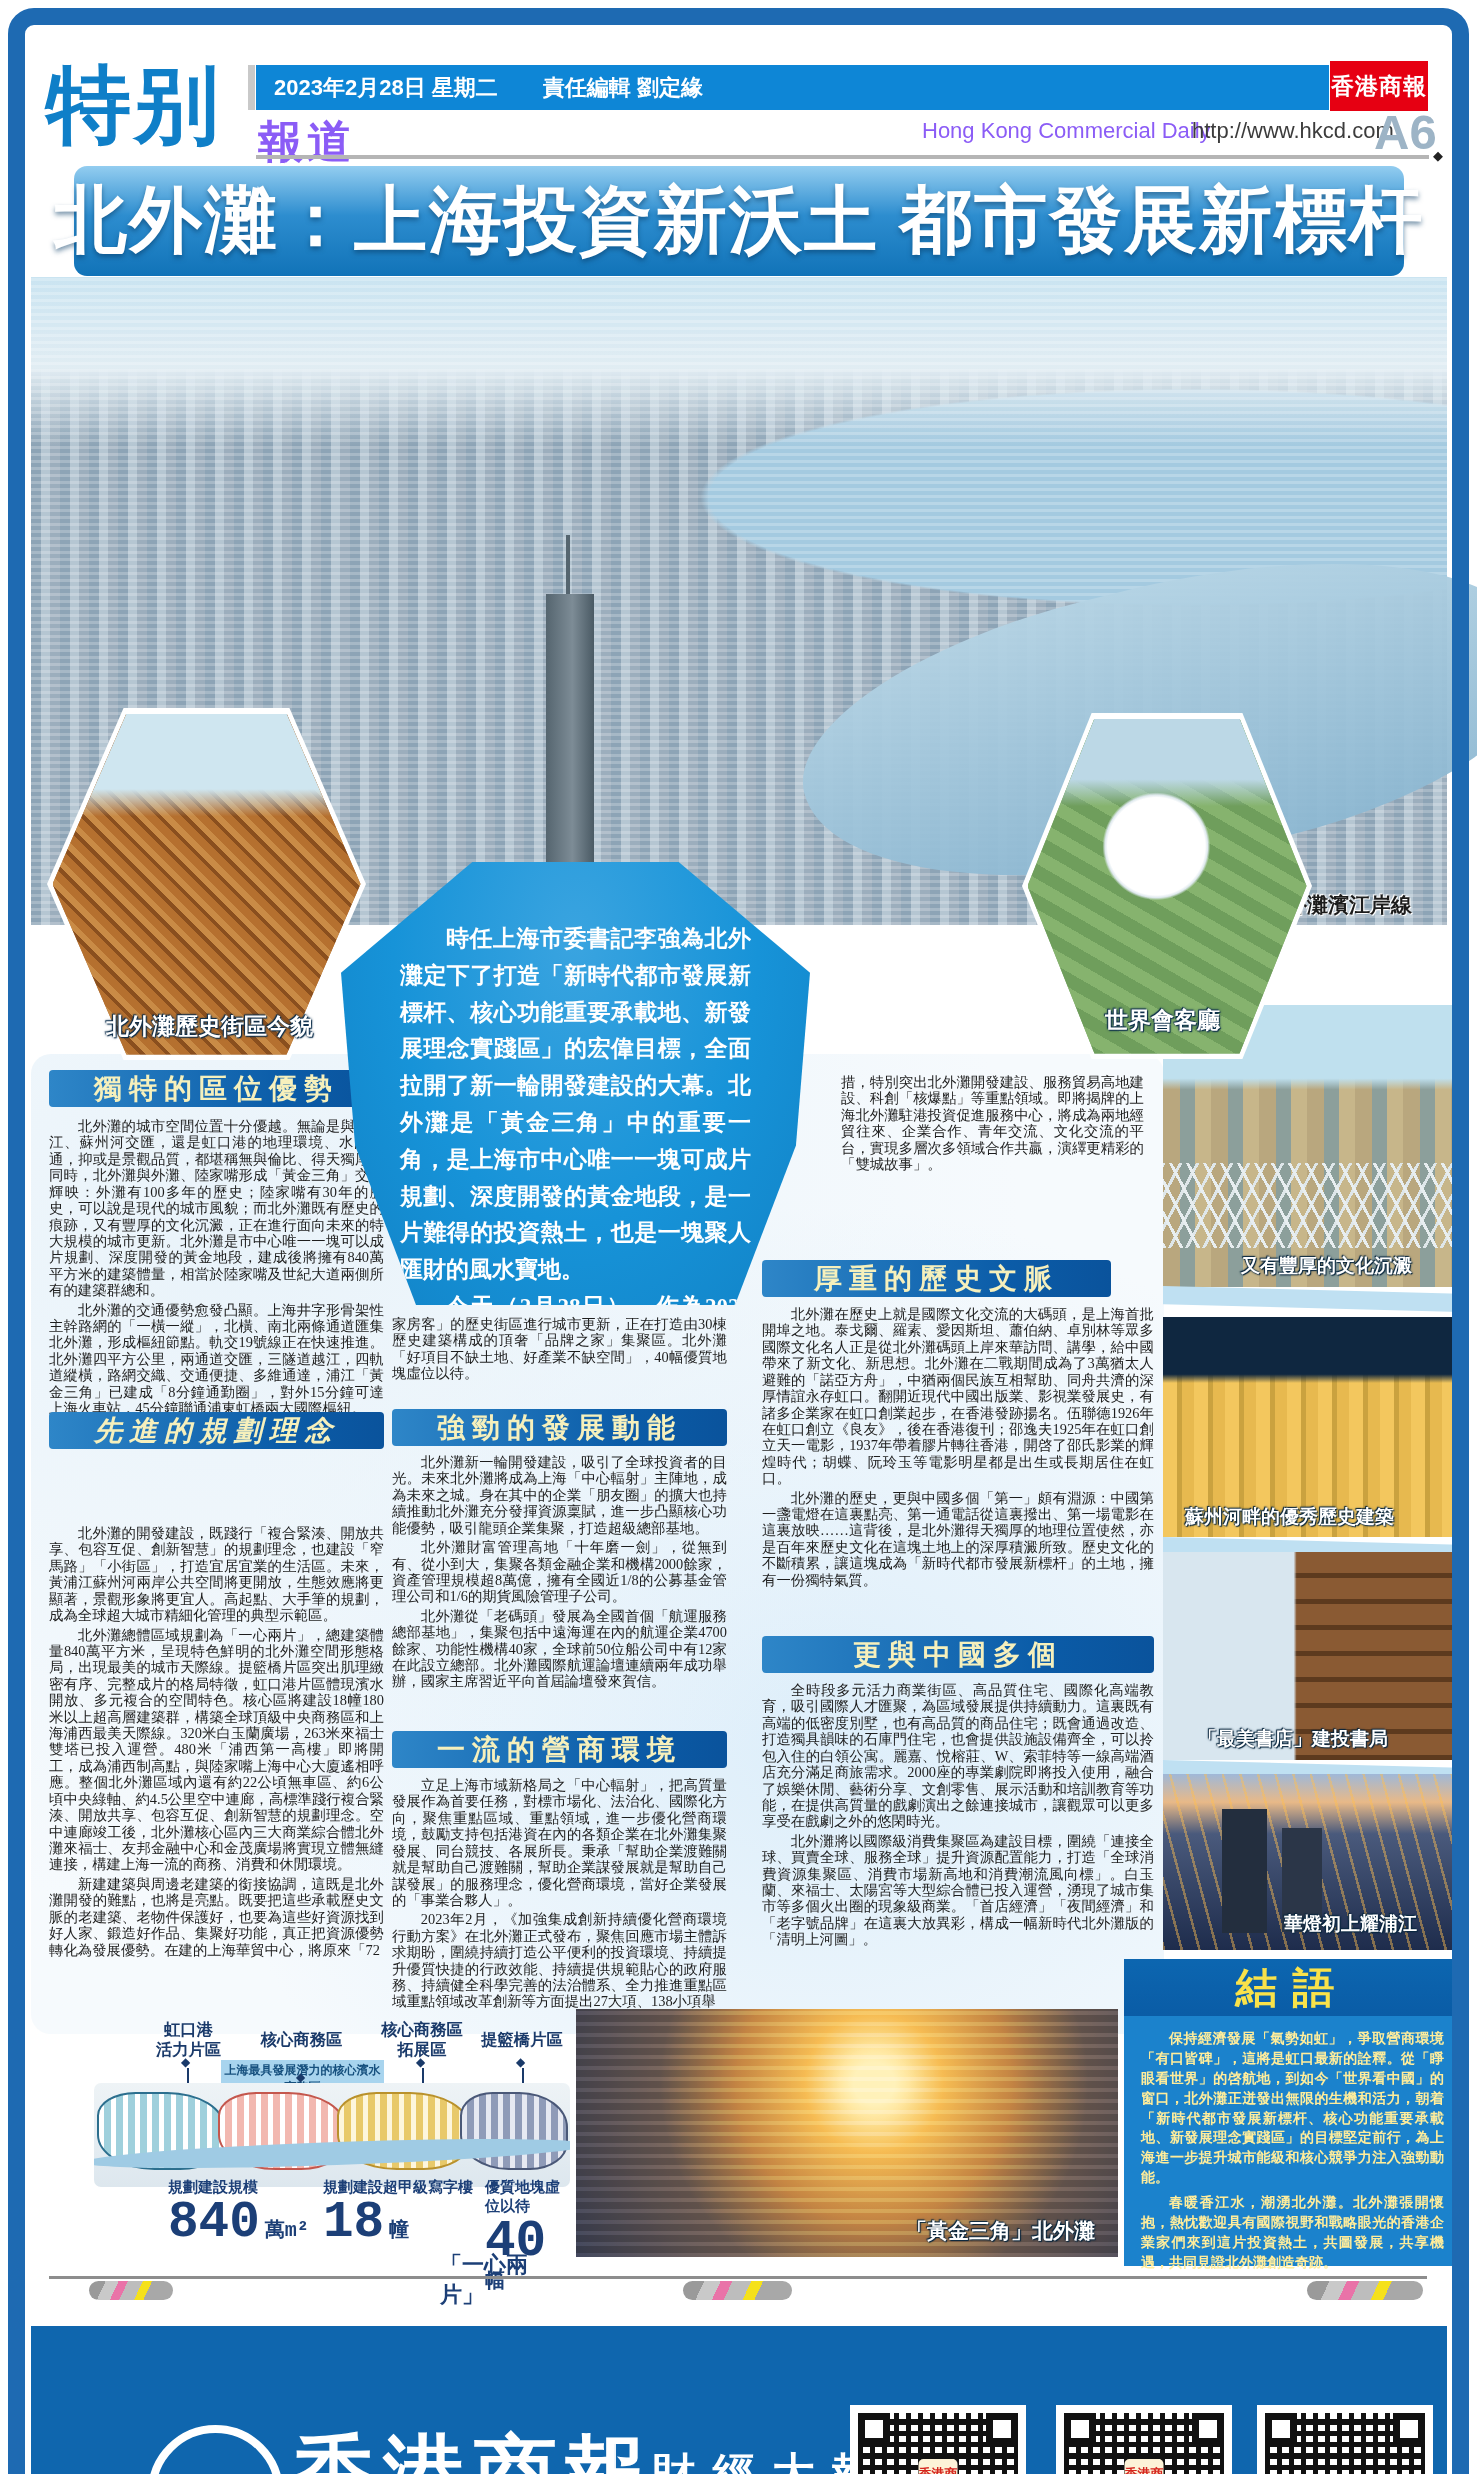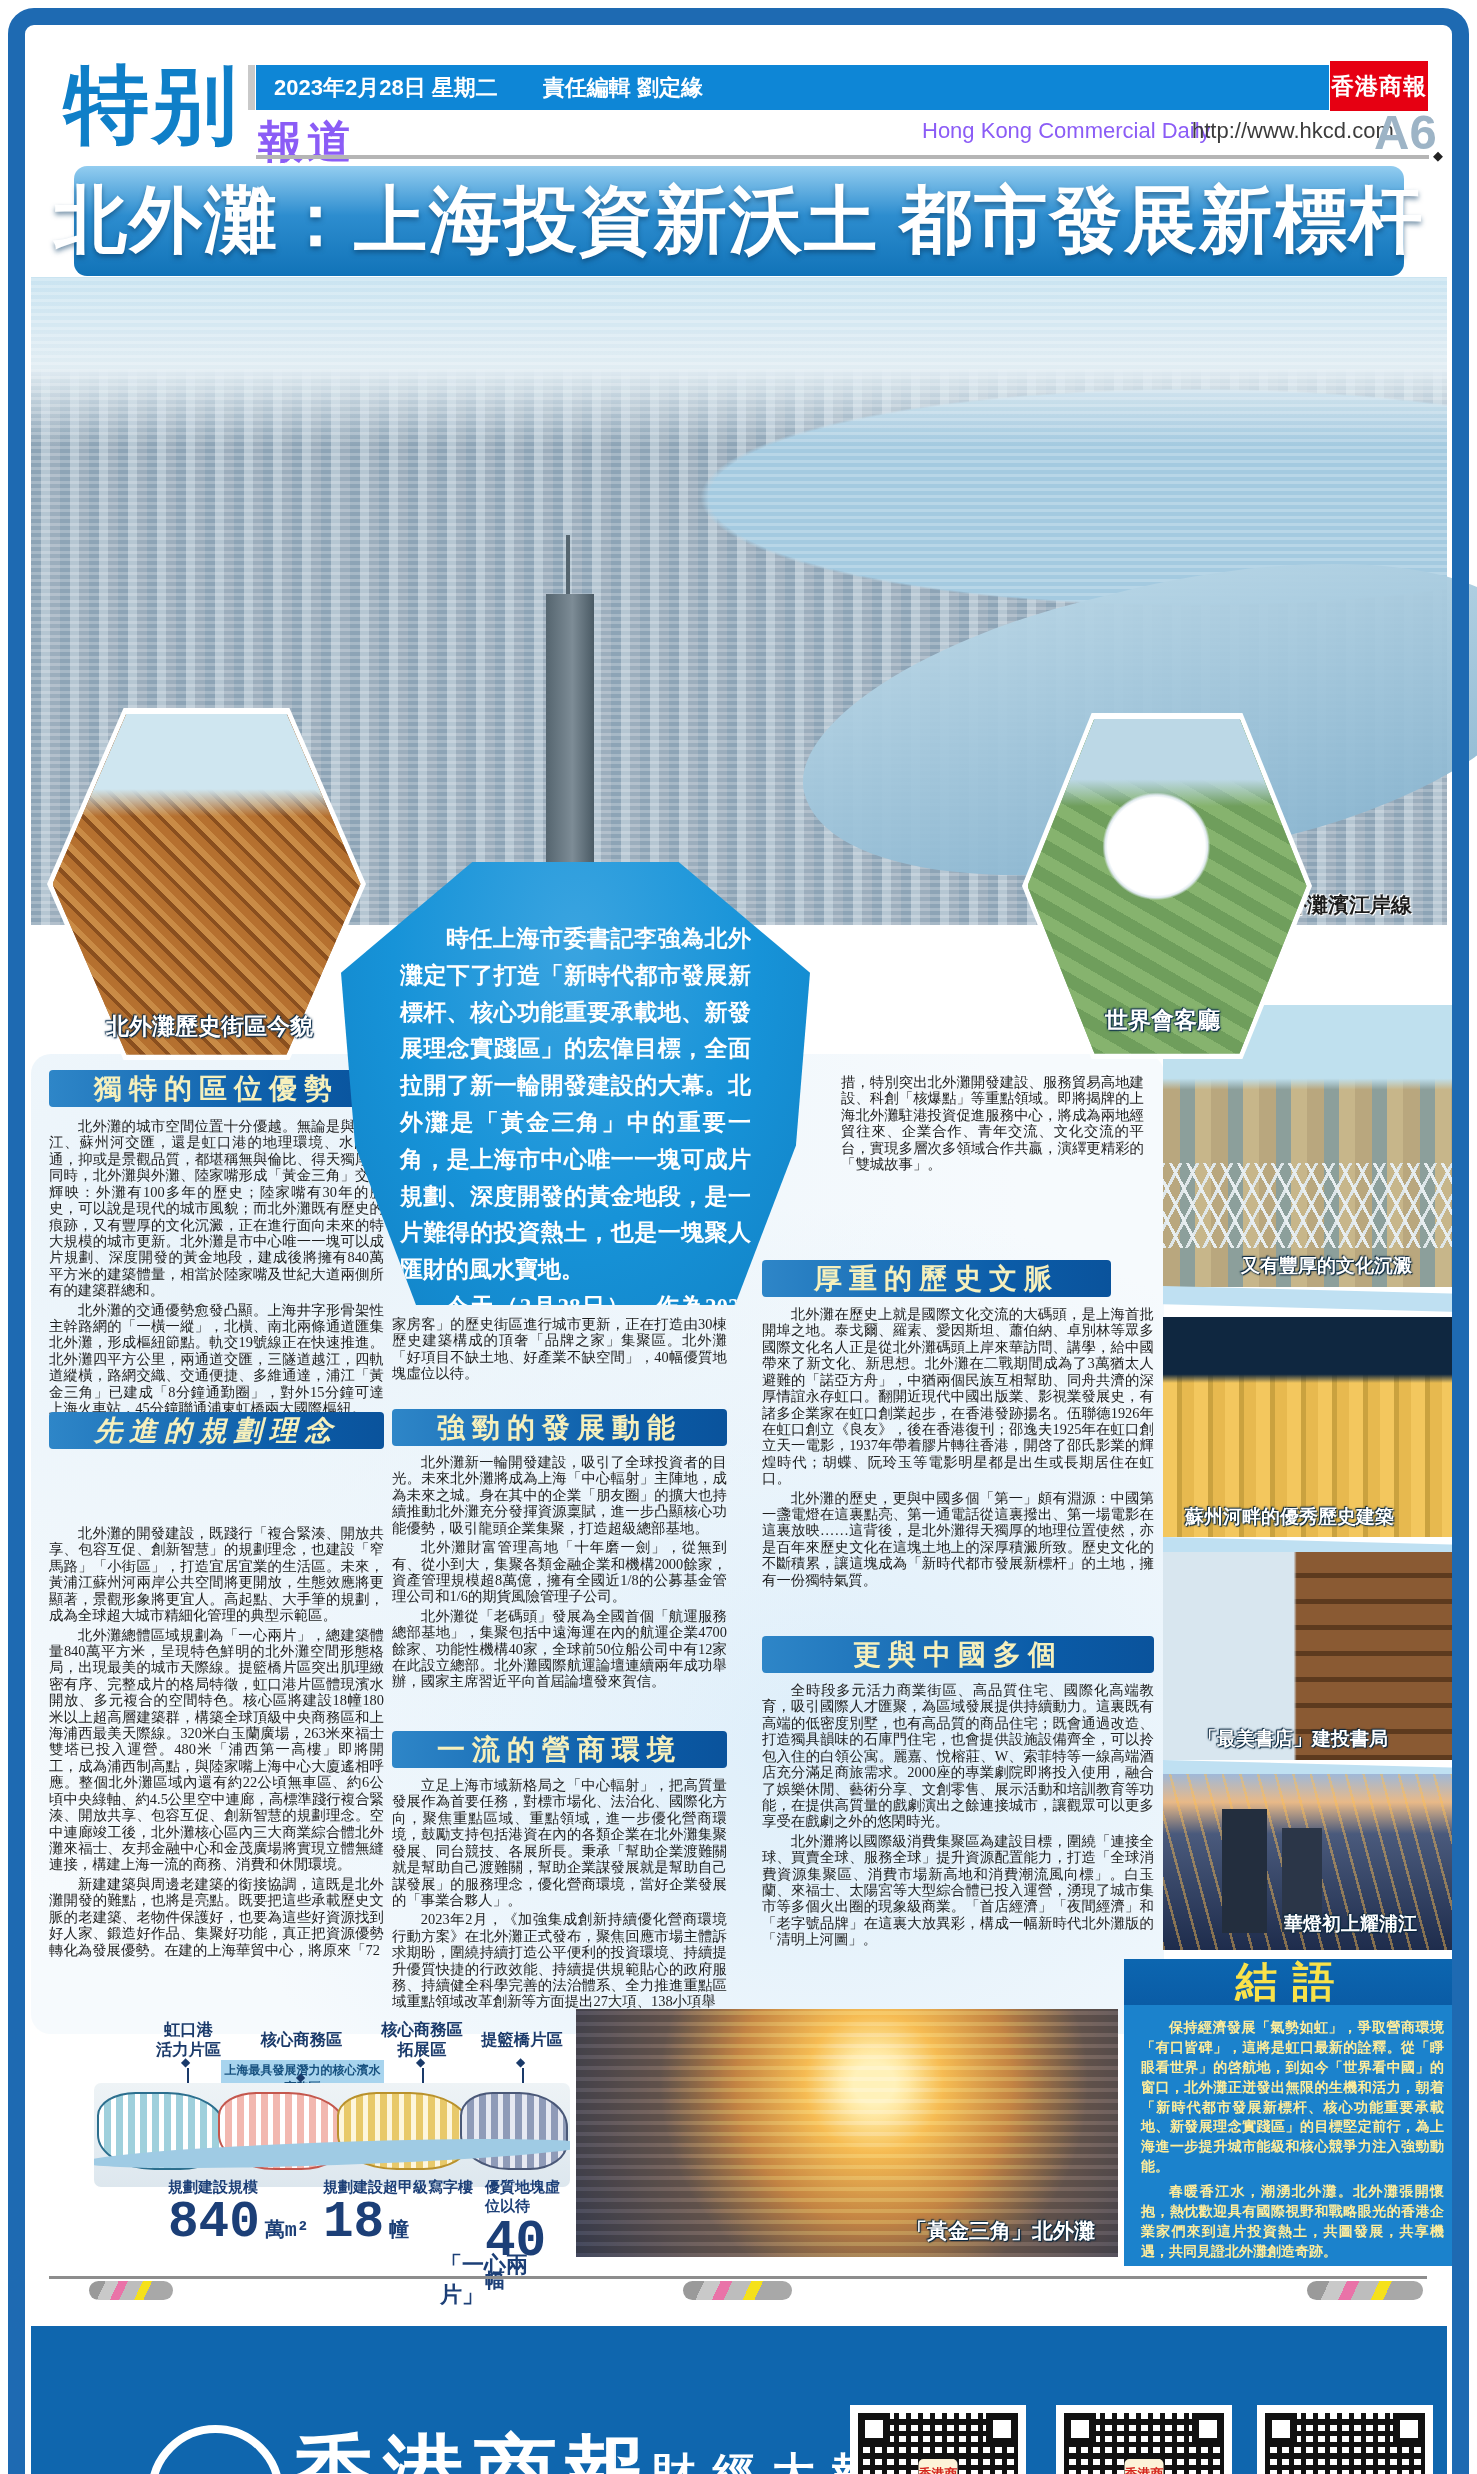--- a/index.html
+++ b/index.html
@@ -2,21 +2,21 @@
 <html style="font-size:8px"><head>
 <meta charset="utf-8">
 <style>
   html,body{margin:0;padding:0;background:#fff;}
   #page{position:relative;width:1477px;height:2686px;background:#fff;overflow:hidden;
         font-family:"Liberation Serif","DejaVu Serif",serif;}
   .abs{position:absolute;}
   
   #frame{position:absolute;inset:8px;border:17px solid #1e6ab2;border-radius:26px;pointer-events:none;z-index:60;}
   
-  #tebie{left:64px;top:48px;font-size:85px;font-weight:bold;color:#0f7fc8;letter-spacing:3px;}
+  #tebie{left:46px;top:48px;font-size:85px;font-weight:bold;color:#0f7fc8;letter-spacing:3px;}
   #hdr-strip{left:256px;top:65px;width:1073px;height:45px;background:#0e86d6;color:#fff;
              font-family:"Liberation Sans",sans-serif;font-size:22px;font-weight:bold;
              display:flex;align-items:center;gap:45px;padding-left:18px;box-sizing:border-box;}
   #hdr-notch{left:248px;top:65px;width:7px;height:45px;background:#c9c9c9;}
   #hdr-red{left:1330px;top:61px;width:98px;height:50px;background:#e60012;color:#fff;
            display:flex;align-items:center;justify-content:center;font-size:23px;font-weight:bold;letter-spacing:1px;}
   #baodao{left:258px;top:112px;font-size:45px;color:#8b5cf6;letter-spacing:4px;font-weight:bold;}
   #hdr-eng{left:922px;top:118px;font-size:22px;color:#8b5cf6;font-family:"Liberation Sans",sans-serif;}
   #hdr-url{left:1192px;top:118px;font-size:22px;color:#3c3c3c;font-family:"Liberation Sans",sans-serif;}
   #hdr-a6{left:1374px;top:104px;font-size:49px;font-weight:bold;color:#9db4c6;font-family:"Liberation Sans",sans-serif;}
@@ -92,21 +92,21 @@
        linear-gradient(90deg,#b08050 0 44%,#8a5a33 44% 100%);}
   #sp4{top:1774px;height:176px;background:
        repeating-linear-gradient(75deg,rgba(255,190,80,.45) 0 2.5px,rgba(0,0,0,0) 2.5px 17px),
        linear-gradient(180deg,#9fb8d8 0%,#e8b988 16%,#4a5a7c 34%,#1e2c4c 100%);}
   #sp4 .t1{position:absolute;left:59px;top:35px;width:45px;height:124px;background:#232e3e;}
   #sp4 .t2{position:absolute;left:119px;top:54px;width:40px;height:104px;background:#2b3648;}
   .wedge{position:absolute;left:1163px;width:297px;height:26px;background:#bfe0f2;
          clip-path:polygon(0 0,100% 30%,100% 100%,0 70%);}
   
   #concl{left:1124px;top:1959px;width:337px;height:307px;background:#1b82cc;z-index:4;}
-  #concl .ttl{height:46px;background:linear-gradient(180deg,#0c66b0,#0a5ca6);
+  #concl .ttl{height:57px;background:linear-gradient(180deg,#0c66b0,#0a5ca6);
               display:flex;align-items:center;justify-content:center;}
   #concl .ttl span{color:#f9e24a;font-size:42px;font-weight:bold;letter-spacing:15px;}
   #concl .body{padding:13px 17px;color:#ffed9b;font-size:14px;line-height:1.42;text-align:justify;font-weight:bold;}
   #concl .body p{margin:0 0 5px;text-indent:2em;}
   
   #info{left:94px;top:2009px;width:476px;height:233px;}
   .zl{position:absolute;font-size:16.3px;font-weight:bold;color:#1a3a6a;text-align:center;line-height:1.25;font-family:"Liberation Sans",sans-serif;}
   #zsub{position:absolute;left:127px;top:51px;width:163px;background:#a8d4ee;color:#16507e;font-size:12px;
         font-weight:bold;text-align:center;padding:1.5px 0;font-family:"Liberation Sans",sans-serif;}
   .pin{position:absolute;width:1.5px;background:#1a3a6a;}

